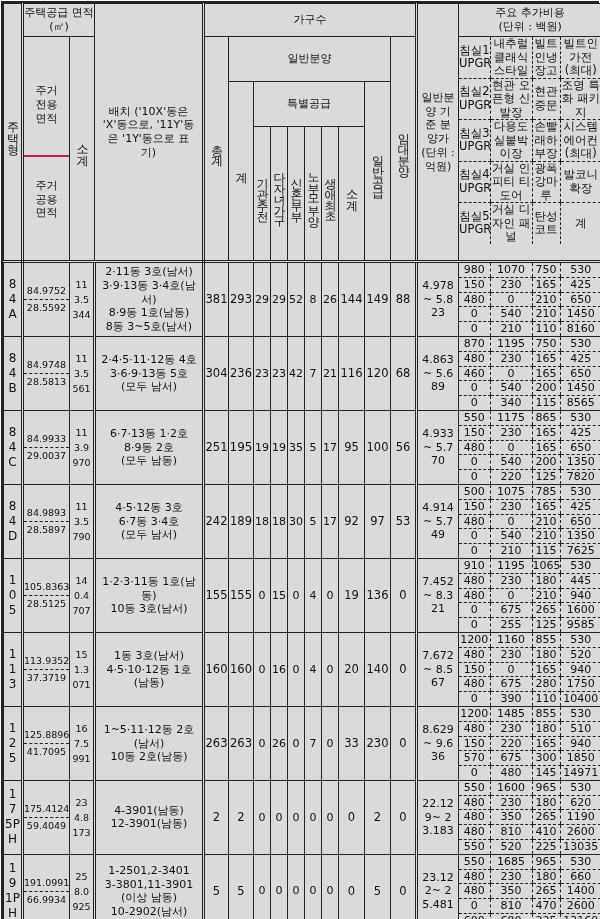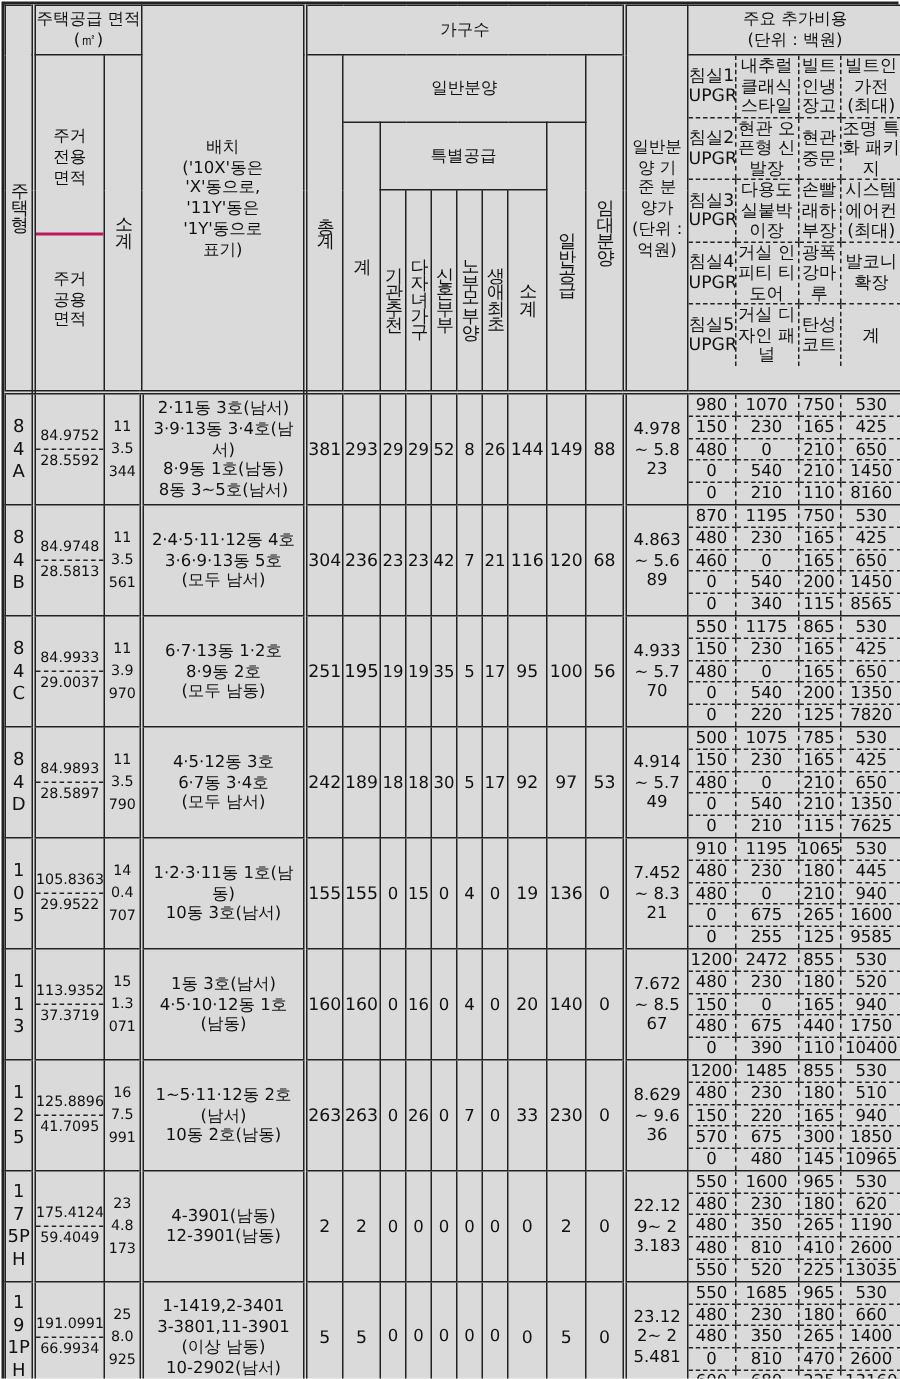--- a/index.html
+++ b/index.html
@@ -46,21 +46,21 @@
         <col style="width:26px">
         <col style="width:26px">
         <col style="width:26px">
     <col style="width:42px">
         <col style="width:143px">
   </colgroup>
   <thead>
     <tr style="height:33px">
       <td rowspan="4" class="dbl-r dbl-b"><span class="vert hdr">주택형</span></td>
       <td colspan="2" class="hdr">주택공급 면적(㎡)</td>
-      <td rowspan="4" class="hdr dbl-r dbl-b" style="padding:0 20px">배치 ('10X'동은 'X'동으로, '11Y'동은 '1Y'동으로 표기)</td>
+      <td rowspan="4" class="hdr dbl-r dbl-b" style="padding:0 6px">배치 ('10X'동은 'X'동으로, '11Y'동은 '1Y'동으로 표기)</td>
       <td colspan="10" class="hdr dbl-r">가구수</td>
       <td rowspan="4" class="hdr dbl-b" style="padding:0 2px">일반분양 기준 분양가 (단위 : 억원)</td>
       <td rowspan="1" class="hdr">
             <div>주요 추가비용</div>
             <div>(단위 : 백원)</div>
           </td>
     </tr>
     <tr style="height:45px">
       <td rowspan="3" class="hdr dbl-b" style="width:47px">
         <div style="height:100px;display:flex;align-items:center;justify-content:center;border-bottom:2px solid #be185d;padding:0 6px">주거 전용 면적</div>
@@ -402,21 +402,21 @@
                 </tr>
               </tbody>
       </table>
     </td>
   </tr>
 
   <tr style="height:60px">
     <td class="dbl-r" style="font-size:12px;word-break:break-all;padding:0 1px"><span>105</span></td>
     <td style="vertical-align:middle">
       <div class="area-top"><span>105.8363</span></div>
-      <div class="area-bot"><span>29.9522</span></div>
+      <div class="area-bot"><span>28.5125</span></div>
     </td>
     <td class="dbl-r" style="font-size:9.5px;word-break:break-all;padding:12px 1px;line-height:1.6"><span>140.4707</span></td>
     <td class="dbl-r arr">
             <div>
               <div>1·2·3·11동 1호(남동)</div>
               <div>10동 3호(남서)</div>
             </div>
           </td>
     <td style="font-size:11.5px"><span>155</span></td>
     <td style="font-size:11.5px"><span>155</span></td>
@@ -502,40 +502,40 @@
       <table class="cost-grid">
         <colgroup>
                 <col style="width:31px">
                 <col style="width:42px">
                 <col style="width:28px">
                 <col>
               </colgroup>
         <tbody>
                 <tr>
                   <td>1200</td>
-                  <td>2472</td>
+                  <td>1160</td>
                   <td>855</td>
                   <td>530</td>
                 </tr>
                 <tr>
                   <td>480</td>
                   <td>230</td>
                   <td>180</td>
                   <td>520</td>
                 </tr>
                 <tr>
                   <td>150</td>
                   <td>0</td>
                   <td>165</td>
                   <td>940</td>
                 </tr>
                 <tr>
                   <td>480</td>
                   <td>675</td>
-                  <td>440</td>
+                  <td>280</td>
                   <td>1750</td>
                 </tr>
                 <tr>
                   <td>0</td>
                   <td>390</td>
                   <td>110</td>
                   <td>10400</td>
                 </tr>
               </tbody>
       </table>
@@ -597,21 +597,21 @@
                 <tr>
                   <td>570</td>
                   <td>675</td>
                   <td>300</td>
                   <td>1850</td>
                 </tr>
                 <tr>
                   <td>0</td>
                   <td>480</td>
                   <td>145</td>
-                  <td>10965</td>
+                  <td>14971</td>
                 </tr>
               </tbody>
       </table>
     </td>
   </tr>
 
   <tr style="height:60px">
     <td class="dbl-r" style="font-size:12px;word-break:break-all;padding:0 1px"><span>175PH</span></td>
     <td style="vertical-align:middle">
       <div class="area-top"><span>175.4124</span></div>
@@ -681,21 +681,21 @@
 
   <tr style="height:60px">
     <td class="dbl-r" style="font-size:12px;word-break:break-all;padding:0 1px"><span>191PH</span></td>
     <td style="vertical-align:middle">
       <div class="area-top"><span>191.0991</span></div>
       <div class="area-bot"><span>66.9934</span></div>
     </td>
     <td class="dbl-r" style="font-size:9.5px;word-break:break-all;padding:0 1px;line-height:1.6"><span>258.0925</span></td>
     <td class="dbl-r arr">
             <div>
-              <div>1-1419,2-3401</div>
+              <div>1-2501,2-3401</div>
               <div>3-3801,11-3901</div>
               <div>(이상 남동)</div>
               <div>10-2902(남서)</div>
             </div>
           </td>
     <td style="font-size:11.5px"><span>5</span></td>
     <td style="font-size:11.5px"><span>5</span></td>
     <td class="dash-r small"><span>0</span></td>
     <td class="dash-r small"><span>0</span></td>
     <td class="dash-r small"><span>0</span></td>

